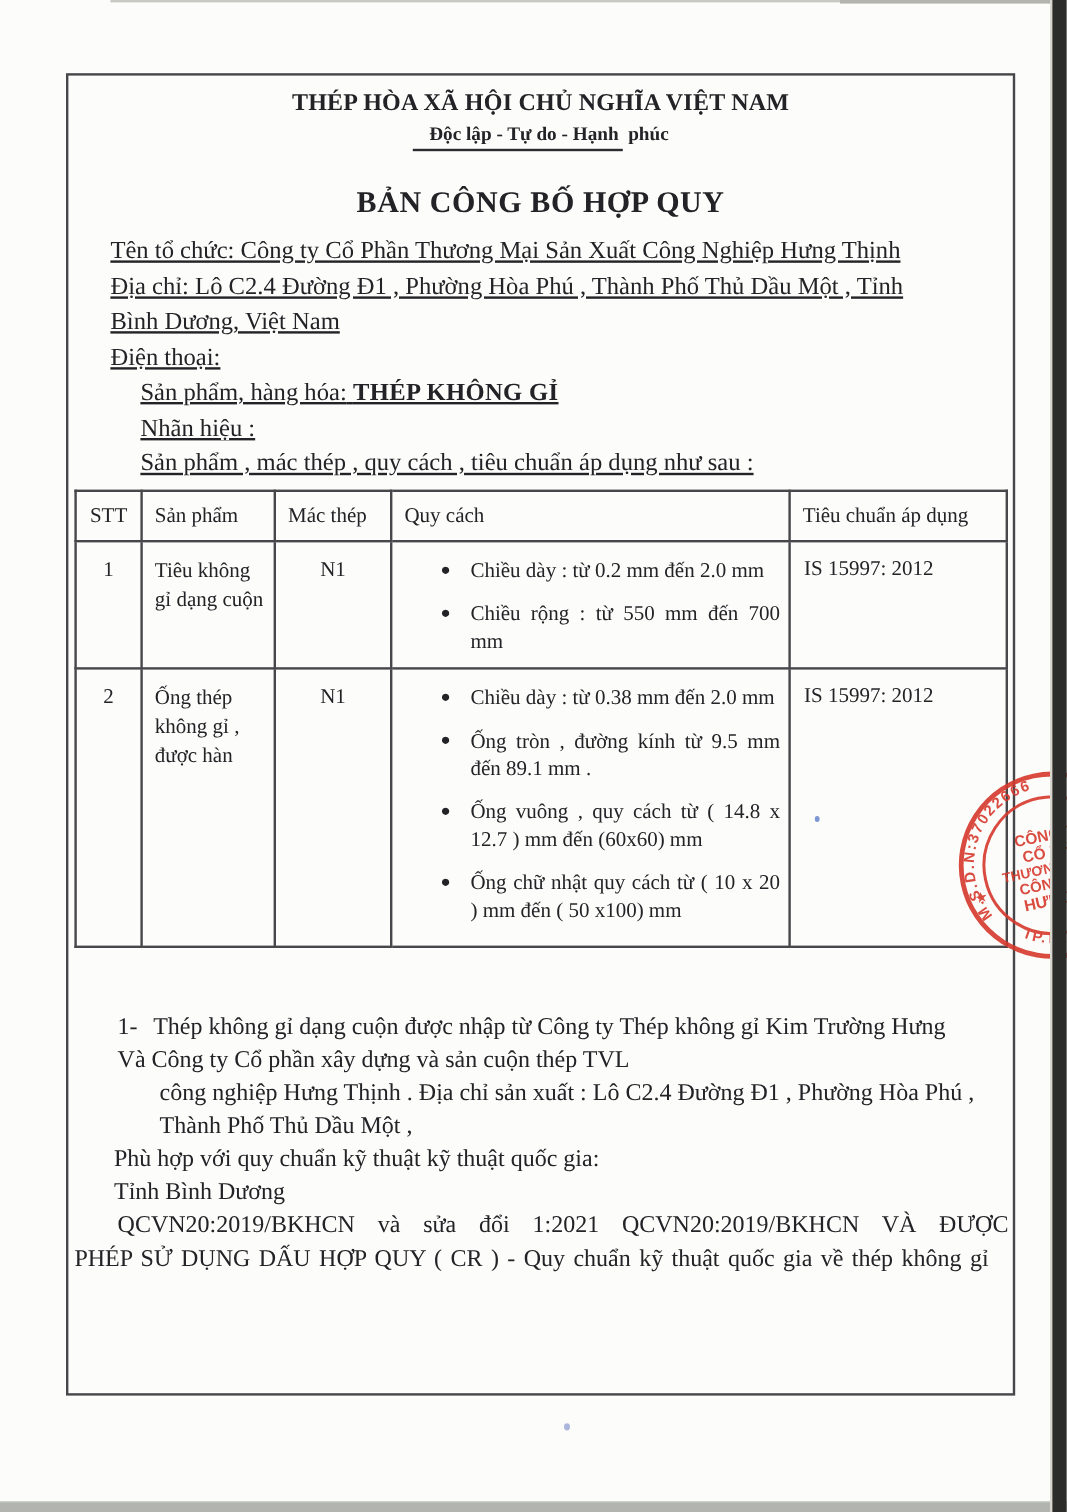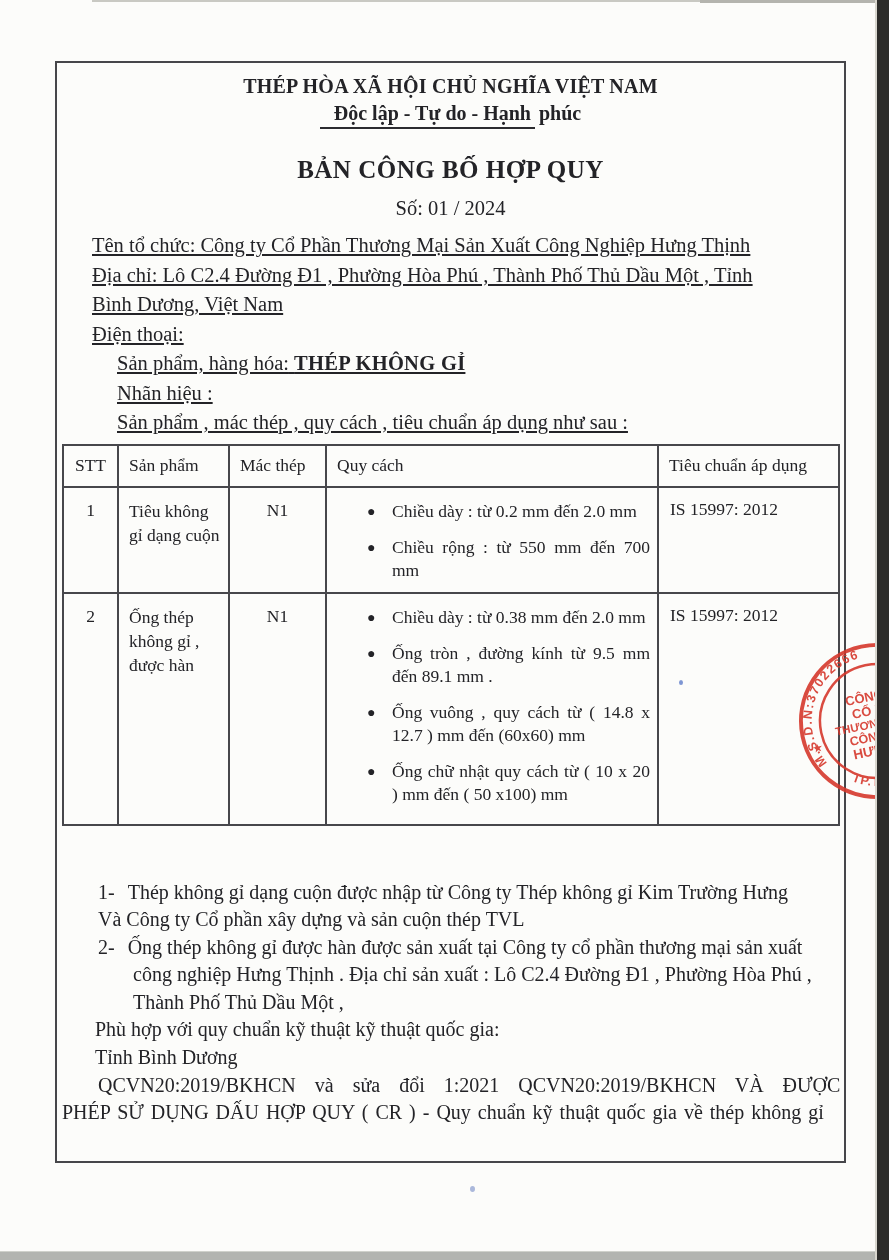--- a/index.html
+++ b/index.html
@@ -18,21 +18,21 @@
   .ink-speck-a{position:absolute;left:679px;top:680px;width:4px;height:5px;background:#3a5fbf;border-radius:50%;opacity:.65;z-index:6;}
   .ink-speck-b{position:absolute;left:470px;top:1186px;width:5px;height:6px;background:#4a66b5;border-radius:50%;opacity:.45;z-index:6;}
   
   .frame{
     position:absolute;left:55px;top:61px;width:787px;height:1098px;
     border:2px solid #46464a;background:transparent;
   }
   
   .hdr{text-align:center;}
   .nat-title{margin-top:12px;font-size:20px;font-weight:bold;letter-spacing:.2px;line-height:22px;}
-  .motto{margin-top:4px;font-size:20px;font-weight:bold;line-height:24px;}
+  .motto{margin-top:4px;font-size:16px;font-weight:bold;line-height:24px;}
   .motto .u{border-bottom:2px solid #2b2b2f;padding:0 4px 3px 14px;}
   .motto .tail{padding-left:4px;}
   .doc-title{margin-top:30px;font-size:25px;font-weight:bold;letter-spacing:.5px;line-height:30px;}
   .doc-number{margin-top:10px;font-size:20.5px;line-height:26px;}
   
   .info{margin-top:10px;font-size:20.5px;text-decoration:underline;}
   .info div{line-height:29.5px;white-space:nowrap;}
   .p-base{margin-left:35px;}
   .p-indent{margin-left:60px;}
   .bold{font-weight:bold;letter-spacing:.3px;}
@@ -79,21 +79,20 @@
 <div class="ink-speck-b"></div>
 
 <div class="frame">
 
   <div class="hdr">
     <div class="nat-title">THÉP HÒA XÃ HỘI CHỦ NGHĨA VIỆT NAM</div>
     <div class="motto">
       <span class="u">Độc lập - Tự do - Hạnh</span><span class="tail">phúc</span>
     </div>
     <div class="doc-title">BẢN CÔNG BỐ HỢP QUY</div>
-    <div class="doc-number">Số: 01 / 2024</div>
   </div>
 
   <div class="info">
     <div class="p-base">Tên tổ chức: Công ty Cổ Phần Thương Mại Sản Xuất Công Nghiệp Hưng Thịnh</div>
     <div class="p-base">Địa chỉ: Lô C2.4 Đường Đ1 , Phường Hòa Phú , Thành Phố Thủ Dầu Một , Tỉnh</div>
     <div class="p-base">Bình Dương, Việt Nam</div>
     <div class="p-base">Điện thoại:</div>
     <div class="p-indent">
       <span>Sản phẩm, hàng hóa:</span>
       <span class="bold">THÉP KHÔNG GỈ</span>
@@ -159,21 +158,20 @@
             </div>
         </td>
         <td class="c-tc">IS 15997: 2012</td>
       </tr>
     </tbody>
   </table>
 
   <div class="notes">
     <div class="l-note"><span class="mk">1-</span><span>Thép không gỉ dạng cuộn được nhập từ Công ty Thép không gỉ Kim Trường Hưng</span></div>
     <div class="l-note">Và Công ty Cổ phần xây dựng và sản cuộn thép TVL</div>
-    <div class="l-note"><span class="mk">2-</span><span>Ống thép không gỉ được hàn được sản xuất tại Công ty cổ phần thương mại sản xuất</span></div>
     <div class="l-hang">công nghiệp Hưng Thịnh . Địa chỉ sản xuất : Lô C2.4 Đường Đ1 , Phường Hòa Phú ,</div>
     <div class="l-hang">Thành Phố Thủ Dầu Một ,</div>
     <div class="l-left">Phù hợp với quy chuẩn kỹ thuật kỹ thuật quốc gia:</div>
     <div class="l-left">Tỉnh Bình Dương</div>
     <div class="l-just">QCVN20:2019/BKHCN và sửa đổi 1:2021 QCVN20:2019/BKHCN VÀ ĐƯỢC</div>
     <div class="l-wide">PHÉP SỬ DỤNG DẤU HỢP QUY ( CR ) - Quy chuẩn kỹ thuật quốc gia về thép không gỉ</div>
   </div>
 
 </div>
 

